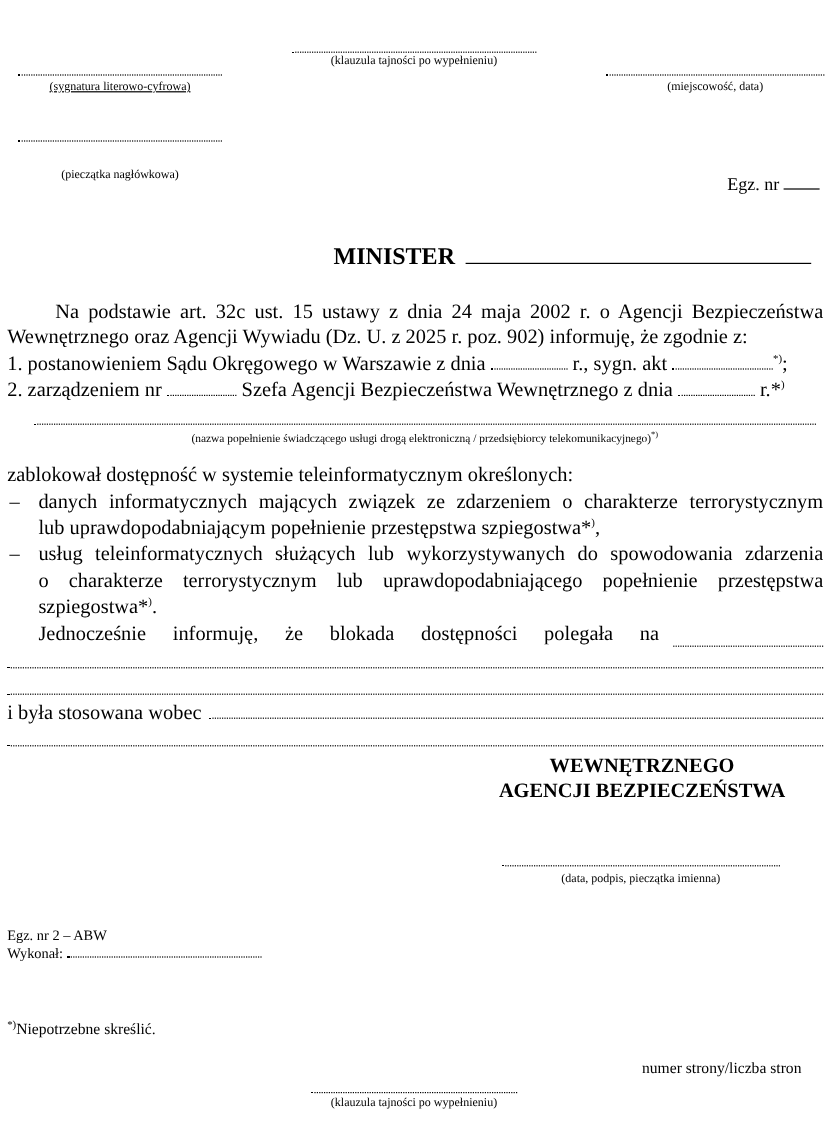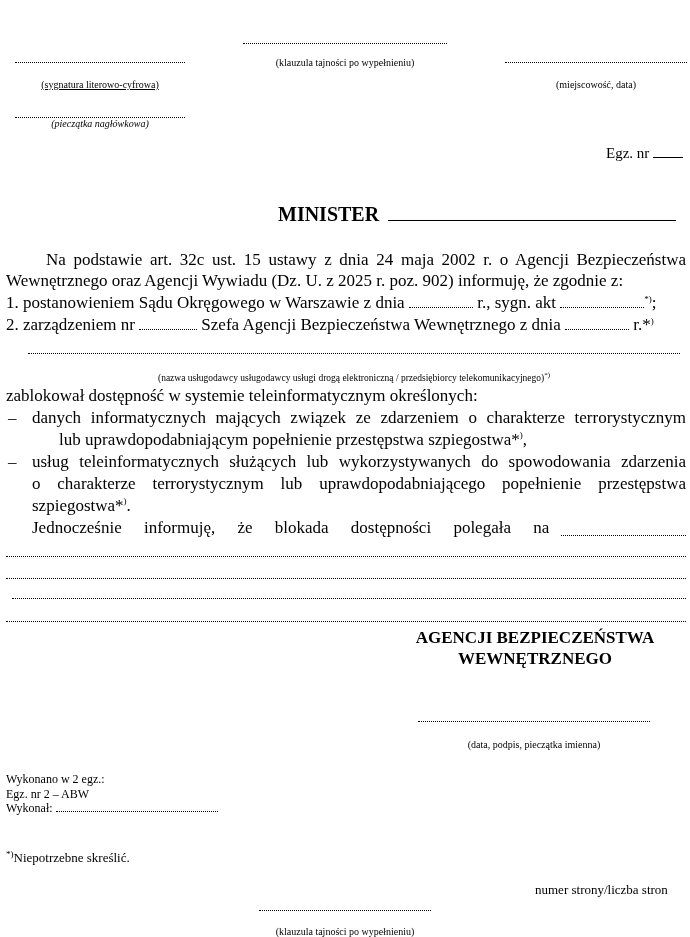--- a/index.html
+++ b/index.html
@@ -1,21 +1,21 @@
 <!DOCTYPE html>
 <html><head>
   <meta charset="utf-8">
   <style>
     html, body { margin: 0; padding: 0; background: #ffffff; }
     body {
       width: 690px; height: 937px; position: relative; overflow: hidden;
       font-family: "Liberation Serif", "DejaVu Serif", serif; color: #000;
     }
     .abs { position: absolute; }
-    .caption { font-size: 10px; text-align: center; white-space: nowrap; margin-top: 12px; }
+    .caption { font-size: 10px; text-align: center; white-space: nowrap; }
     .body-text { font-size: 17px; line-height: 21.5px; }
     .justify { text-align: justify; text-align-last: justify; }
     .bold { font-weight: bold; }
     .dotline {
       border-bottom: 1.6px dotted #000; height: 0;
     }
     sup { font-size: 9px; line-height: 0; }
     .field {
       display: inline-block; border-bottom: 1.4px dotted #000; vertical-align: baseline;
       height: 0.9em;
@@ -27,21 +27,21 @@
 <div class="abs dotline" style="left:243px; top:43px; width:204px;"></div>
 <div class="abs caption" style="left:230px; top:45px; width:230px;">(klauzula tajności po wypełnieniu)</div>
 
 <div class="abs dotline" style="left:15px; top:62px; width:170px;"></div>
 <div class="abs caption" style="left:15px; top:67px; width:170px;text-decoration:underline;">(sygnatura literowo-cyfrowa)</div>
 
 <div class="abs dotline" style="left:505px; top:62px; width:182px;"></div>
 <div class="abs caption" style="left:505px; top:67px; width:182px;">(miejscowość, data)</div>
 
 <div class="abs dotline" style="left:15px; top:117px; width:170px;"></div>
-<div class="abs caption" style="left:15px; top:106px; width:170px;font-style:italic;">(pieczątka nagłówkowa)</div>
+<div class="abs caption" style="left:15px; top:140px; width:170px;">(pieczątka nagłówkowa)</div>
 
 <div class="abs" style="left:606px; top:145px; font-size:15px; white-space:nowrap;">
   <span>Egz. nr</span>
   <span style="display:inline-block; width:30px; border-bottom:1px solid #000; height:12px; vertical-align:baseline;"></span>
 </div>
 
 <div class="abs" style="left:278px; top:203px; font-size:20px; white-space:nowrap;">
   <span class="bold">MINISTER</span>
   <span style="display:inline-block; width:288px; border-bottom:1.4px solid #000; height:14px; vertical-align:baseline; margin-left:4px;"></span>
 </div>
@@ -61,59 +61,59 @@
   <span>2.</span>
   <span>zarządzeniem nr</span>
   <span class="field" style="width:58px;"></span>
   <span>Szefa Agencji Bezpieczeństwa Wewnętrznego z dnia</span>
   <span class="field" style="width:64px;"></span>
   <span>r.*</span><sup>)</sup>
 </div>
 
 <div class="abs dotline" style="left:28px; top:353px; width:652px;"></div>
 <div class="abs caption" style="left:28px; top:361px; width:652px; font-size:9.5px;">
-  <span>(nazwa usługodawcy usługodawcy usługi drogą elektroniczną / przedsiębiorcy telekomunikacyjnego)</span><sup style="font-size:7px;">*)</sup>
+  <span>(nazwa popełnienie świadczącego usługi drogą elektroniczną / przedsiębiorcy telekomunikacyjnego)</span><sup style="font-size:7px;">*)</sup>
 </div>
 
 <div class="abs body-text" style="left:6px; top:385px; white-space:nowrap;">zablokował dostępność w systemie teleinformatycznym określonych:</div>
 
 <div class="abs body-text" style="left:8px; top:407px;">–</div>
 <div class="abs body-text justify" style="left:32px; top:407px; width:654px;">danych informatycznych mających związek ze zdarzeniem o charakterze terrorystycznym</div>
-<div class="abs body-text" style="left:32px; top:429px; white-space:nowrap;margin-left:27px;">
+<div class="abs body-text" style="left:32px; top:429px; white-space:nowrap;">
   <span>lub uprawdopodabniającym popełnienie przestępstwa szpiegostwa*</span><sup>)</sup><span>,</span>
 </div>
 
 <div class="abs body-text" style="left:8px; top:451px;">–</div>
 <div class="abs body-text justify" style="left:32px; top:451px; width:654px;">usług teleinformatycznych służących lub wykorzystywanych do spowodowania zdarzenia</div>
 <div class="abs body-text justify" style="left:32px; top:473px; width:654px;">o charakterze terrorystycznym lub uprawdopodabniającego popełnienie przestępstwa</div>
 <div class="abs body-text" style="left:32px; top:495px; white-space:nowrap;">
   <span>szpiegostwa*</span><sup>)</sup><span>.</span>
 </div>
 
-<div class="abs body-text" style="left:32px; top:517px; width:654px; display:flex; align-items:center;">
+<div class="abs body-text" style="left:32px; top:517px; width:654px; display:flex; align-items:flex-end;">
   <span style="word-spacing:18px; white-space:nowrap;">Jednocześnie informuję, że blokada dostępności polegała na</span>
   <span class="field" style="flex:1; margin-left:12px;"></span>
 </div>
 <div class="abs dotline" style="left:6px; top:556px; width:680px;"></div>
 <div class="abs dotline" style="left:6px; top:578px; width:680px;"></div>
 
 <div class="abs body-text" style="left:6px; top:583px; width:680px; display:flex; align-items:baseline;">
+  <span style="white-space:nowrap;">i była stosowana wobec</span>
   <span class="field" style="flex:1; margin-left:6px;"></span>
 </div>
 <div class="abs dotline" style="left:6px; top:621px; width:680px;"></div>
 
 <div class="abs bold" style="left:400px; top:627px; width:270px; text-align:center; font-size:17px; line-height:21px;">
+  <div>WEWNĘTRZNEGO</div>
   <div>AGENCJI BEZPIECZEŃSTWA</div>
-  <div>WEWNĘTRZNEGO</div>
 </div>
 <div class="abs dotline" style="left:418px; top:721px; width:232px;"></div>
 <div class="abs caption" style="left:418px; top:727px; width:232px;">(data, podpis, pieczątka imienna)</div>
 
 <div class="abs" style="left:6px; top:772px; font-size:12px; line-height:14.5px; font-family:'Liberation Serif', serif;">
-  <div>Wykonano w 2 egz.:</div>
   <div>Egz. nr 2 – ABW</div>
   <div style="white-space:nowrap;">
     <span>Wykonał:</span>
     <span class="field" style="width:162px; height:9px;"></span>
   </div>
 </div>
 
 <div class="abs" style="left:6px; top:850px; font-size:13px; white-space:nowrap;">
   <sup style="font-size:9px;">*)</sup><span>Niepotrzebne skreślić.</span>
 </div>

